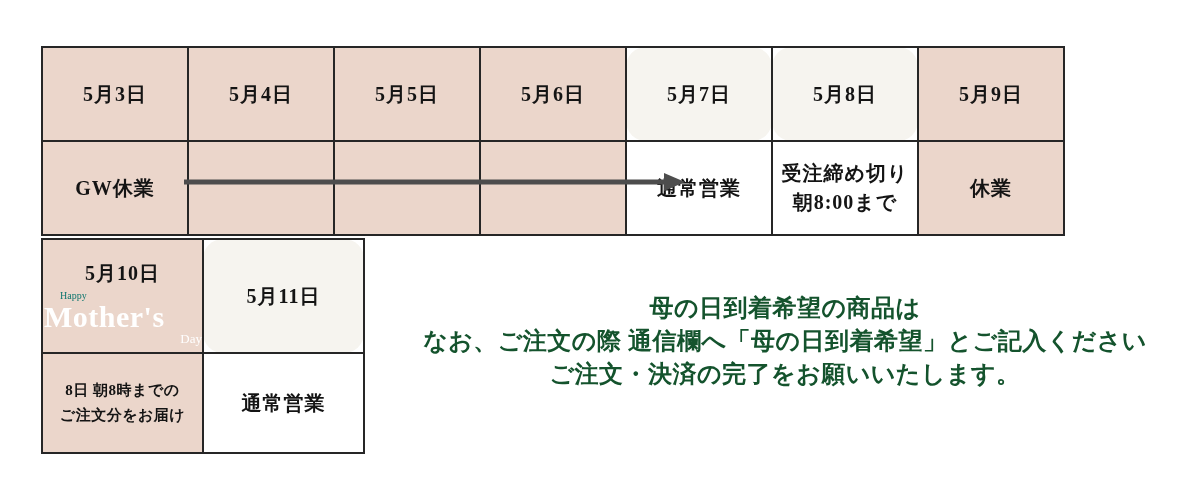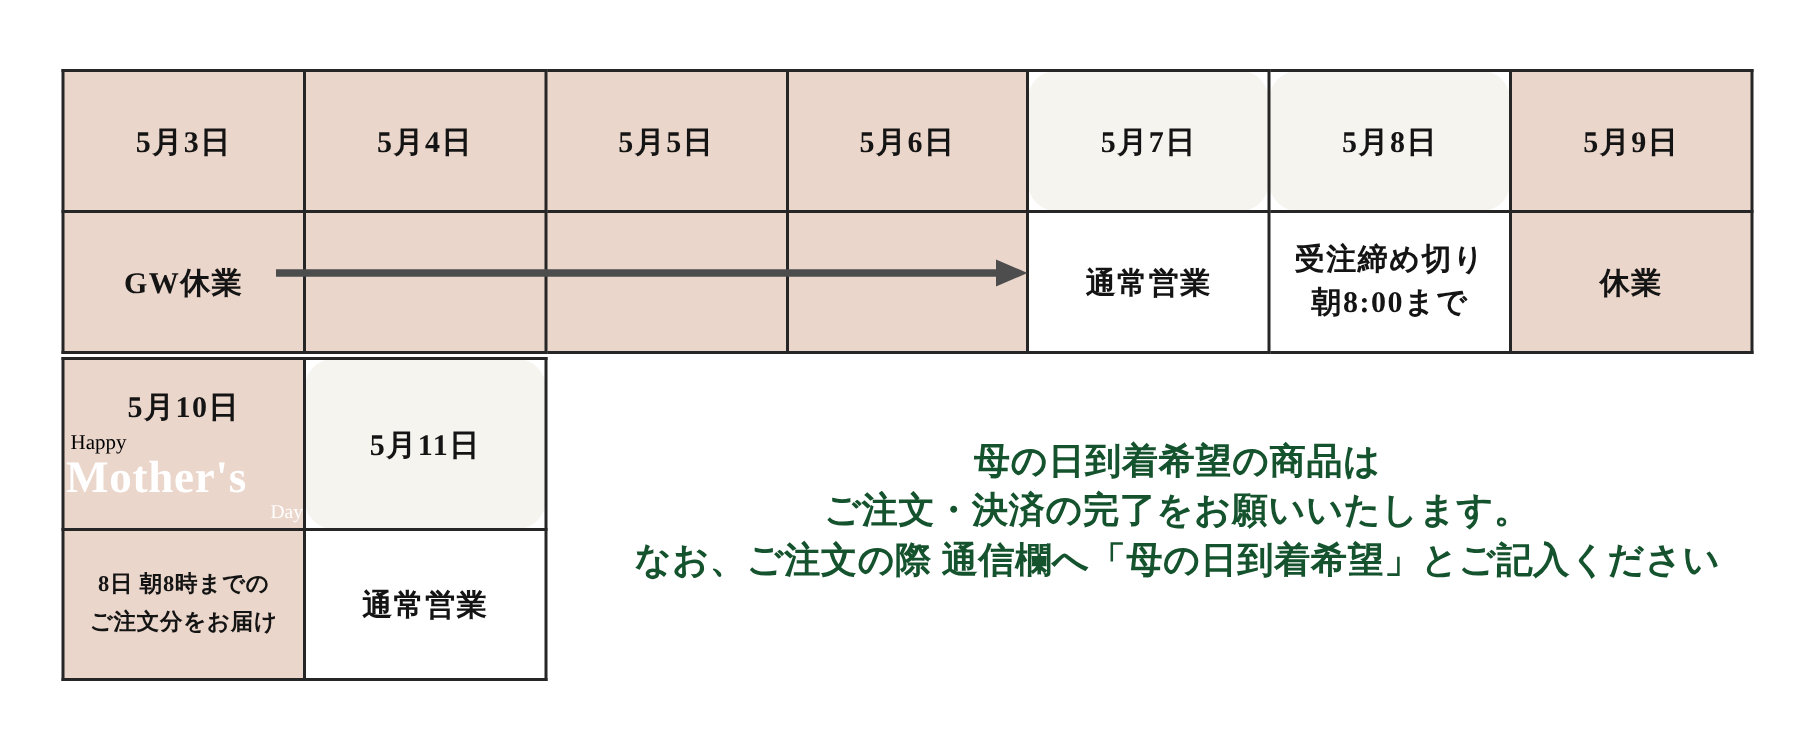--- a/index.html
+++ b/index.html
@@ -21,21 +21,21 @@
     table-layout: fixed;
   }
   .tbl td {
     border: 2px solid #262626;
     text-align: center;
     vertical-align: middle;
     font-weight: 700;
     color: #141414;
     padding: 0;
   }
-  .main-tbl { left: 41px; top: 46px; width: 1128px; }
+  .main-tbl { left: 41px; top: 46px; width: 1024px; }
   .main-tbl .r-date td   { height: 92px; font-size: 20px; letter-spacing: 1px; }
   .main-tbl .r-status td { height: 92px; font-size: 20px; letter-spacing: 1px; }
   .bottom-tbl { left: 41px; top: 238px; width: 324px; }
   .bottom-tbl .r3 td { height: 112px; }
   .bottom-tbl .r4 td { height: 98px;  }
 
   .pink  { background: #ebd6cb; }
   .cream { background: #f6f4ef; border-radius: 20px; }
   .white { background: #ffffff; }
 
@@ -47,24 +47,24 @@
   .md-cell { vertical-align: top; }
   .md-date {
     margin-top: 14px;
     font-size: 20px;
     font-weight: 700;
     letter-spacing: 1px;
     text-align: center;
   }
   .md-happy {
     margin-top: 4px;
-    padding-left: 4px;
+    padding-left: 17px;
     text-align: left;
-    color: #000000;
-    font-size: 14px;
+    color: #0f766e;
+    font-size: 10px;
     font-weight: 400;
     line-height: 1;
   }
   .md-mothers {
     padding-left: 1px;
     text-align: left;
     color: #ffffff;
     font-size: 30px;
     font-weight: 700;
     line-height: 1.05;
@@ -154,15 +154,15 @@
       <div>8日 朝8時までの</div>
       <div>ご注文分をお届け</div>
     </td>
     <td class="white date-cell-b">通常営業</td>
   </tr>
 </tbody>
   </table>
 
 <div class="notice">
   <div>母の日到着希望の商品は</div>
+  <div>なお、ご注文の際 通信欄へ「母の日到着希望」とご記入ください</div>
   <div>ご注文・決済の完了をお願いいたします。</div>
-  <div>なお、ご注文の際 通信欄へ「母の日到着希望」とご記入ください</div>
 </div>
 
 </body></html>

